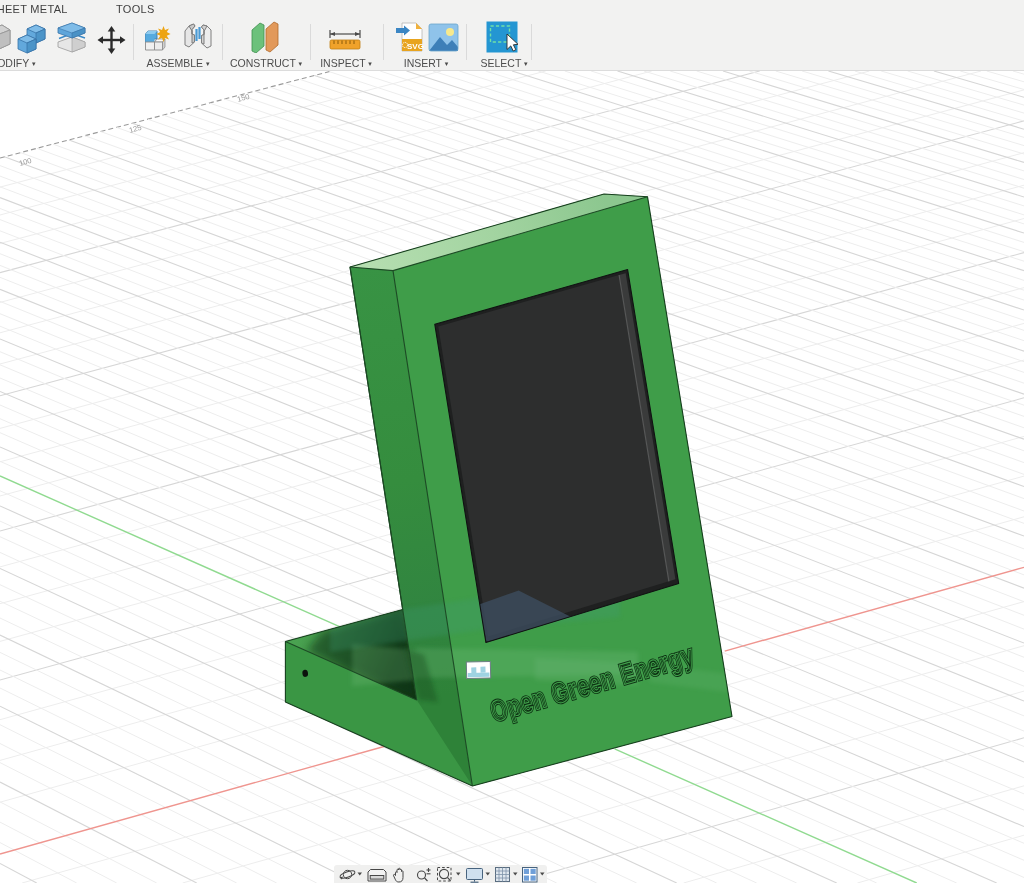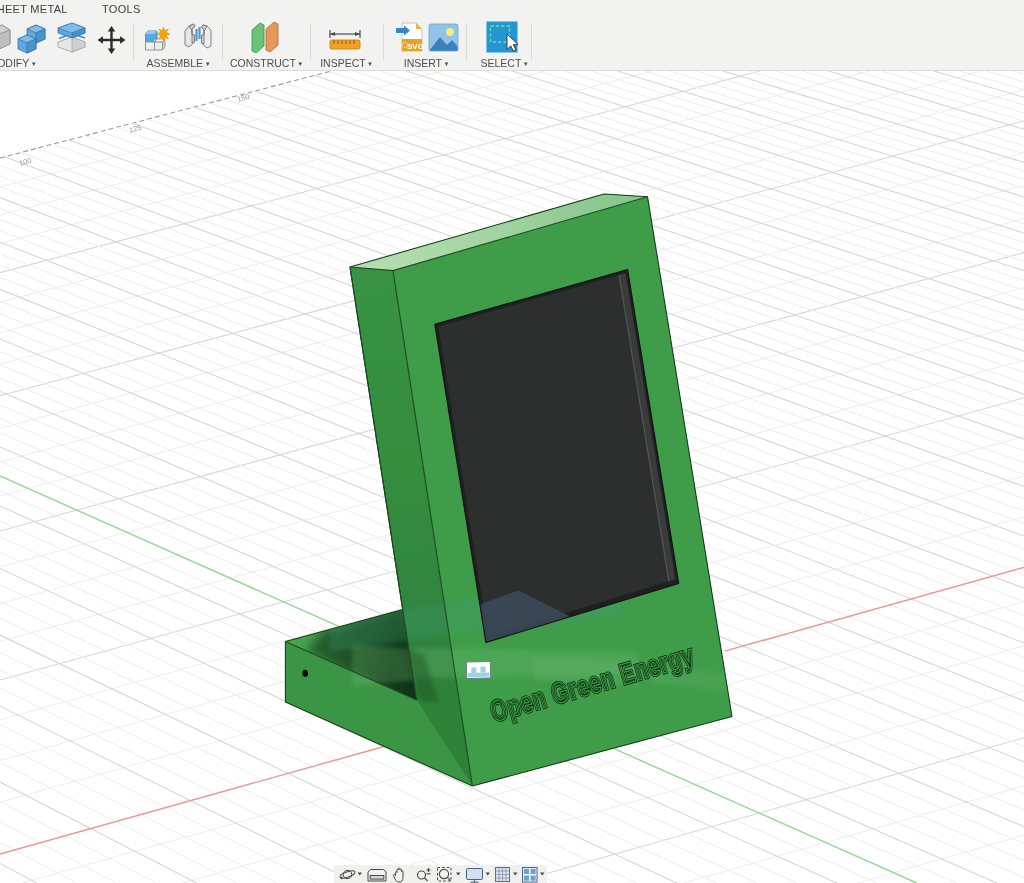--- a/index.html
+++ b/index.html
@@ -233,21 +233,21 @@
 
 <g transform="translate(494,722) rotate(-16.1) scale(0.72,1)" font-family="Liberation Sans, sans-serif" font-size="29" font-weight="bold">
   <text x="0" y="0" fill="none" stroke="#0c2f12" stroke-width="3" stroke-opacity="1" textLength="291">Open Green Energy</text>
   <text x="0" y="0" fill="none" stroke="#3f9d49" stroke-width="1.2" textLength="291">Open Green Energy</text>
 </g>
 
 </svg>
 </div>
 <div id="toolbar">
   <div class="tab" style="left:-11px">SHEET METAL</div>
-  <div class="tab" style="left:102px">TOOLS</div>
+  <div class="tab" style="left:116px">TOOLS</div>
   <div class="sep" style="left:133px"></div>
     <div class="sep" style="left:222px"></div>
     <div class="sep" style="left:310px"></div>
     <div class="sep" style="left:383px"></div>
     <div class="sep" style="left:466px"></div>
     <div class="sep" style="left:531px"></div>
   <svg style="left:-14px;top:22px" width="26" height="30" viewBox="0 0 26 30">
       <polygon points="3,8 16,3 24,8 24,22 11,28 3,22" fill="#e8e8e8" stroke="#9a9a9a"></polygon>
       <polygon points="3,8 16,3 24,8 11,13" fill="#d2d2d2" stroke="#9a9a9a"></polygon>
       <polygon points="11,13 24,8 24,22 11,28" fill="#bfbfbf" stroke="#9a9a9a"></polygon>

